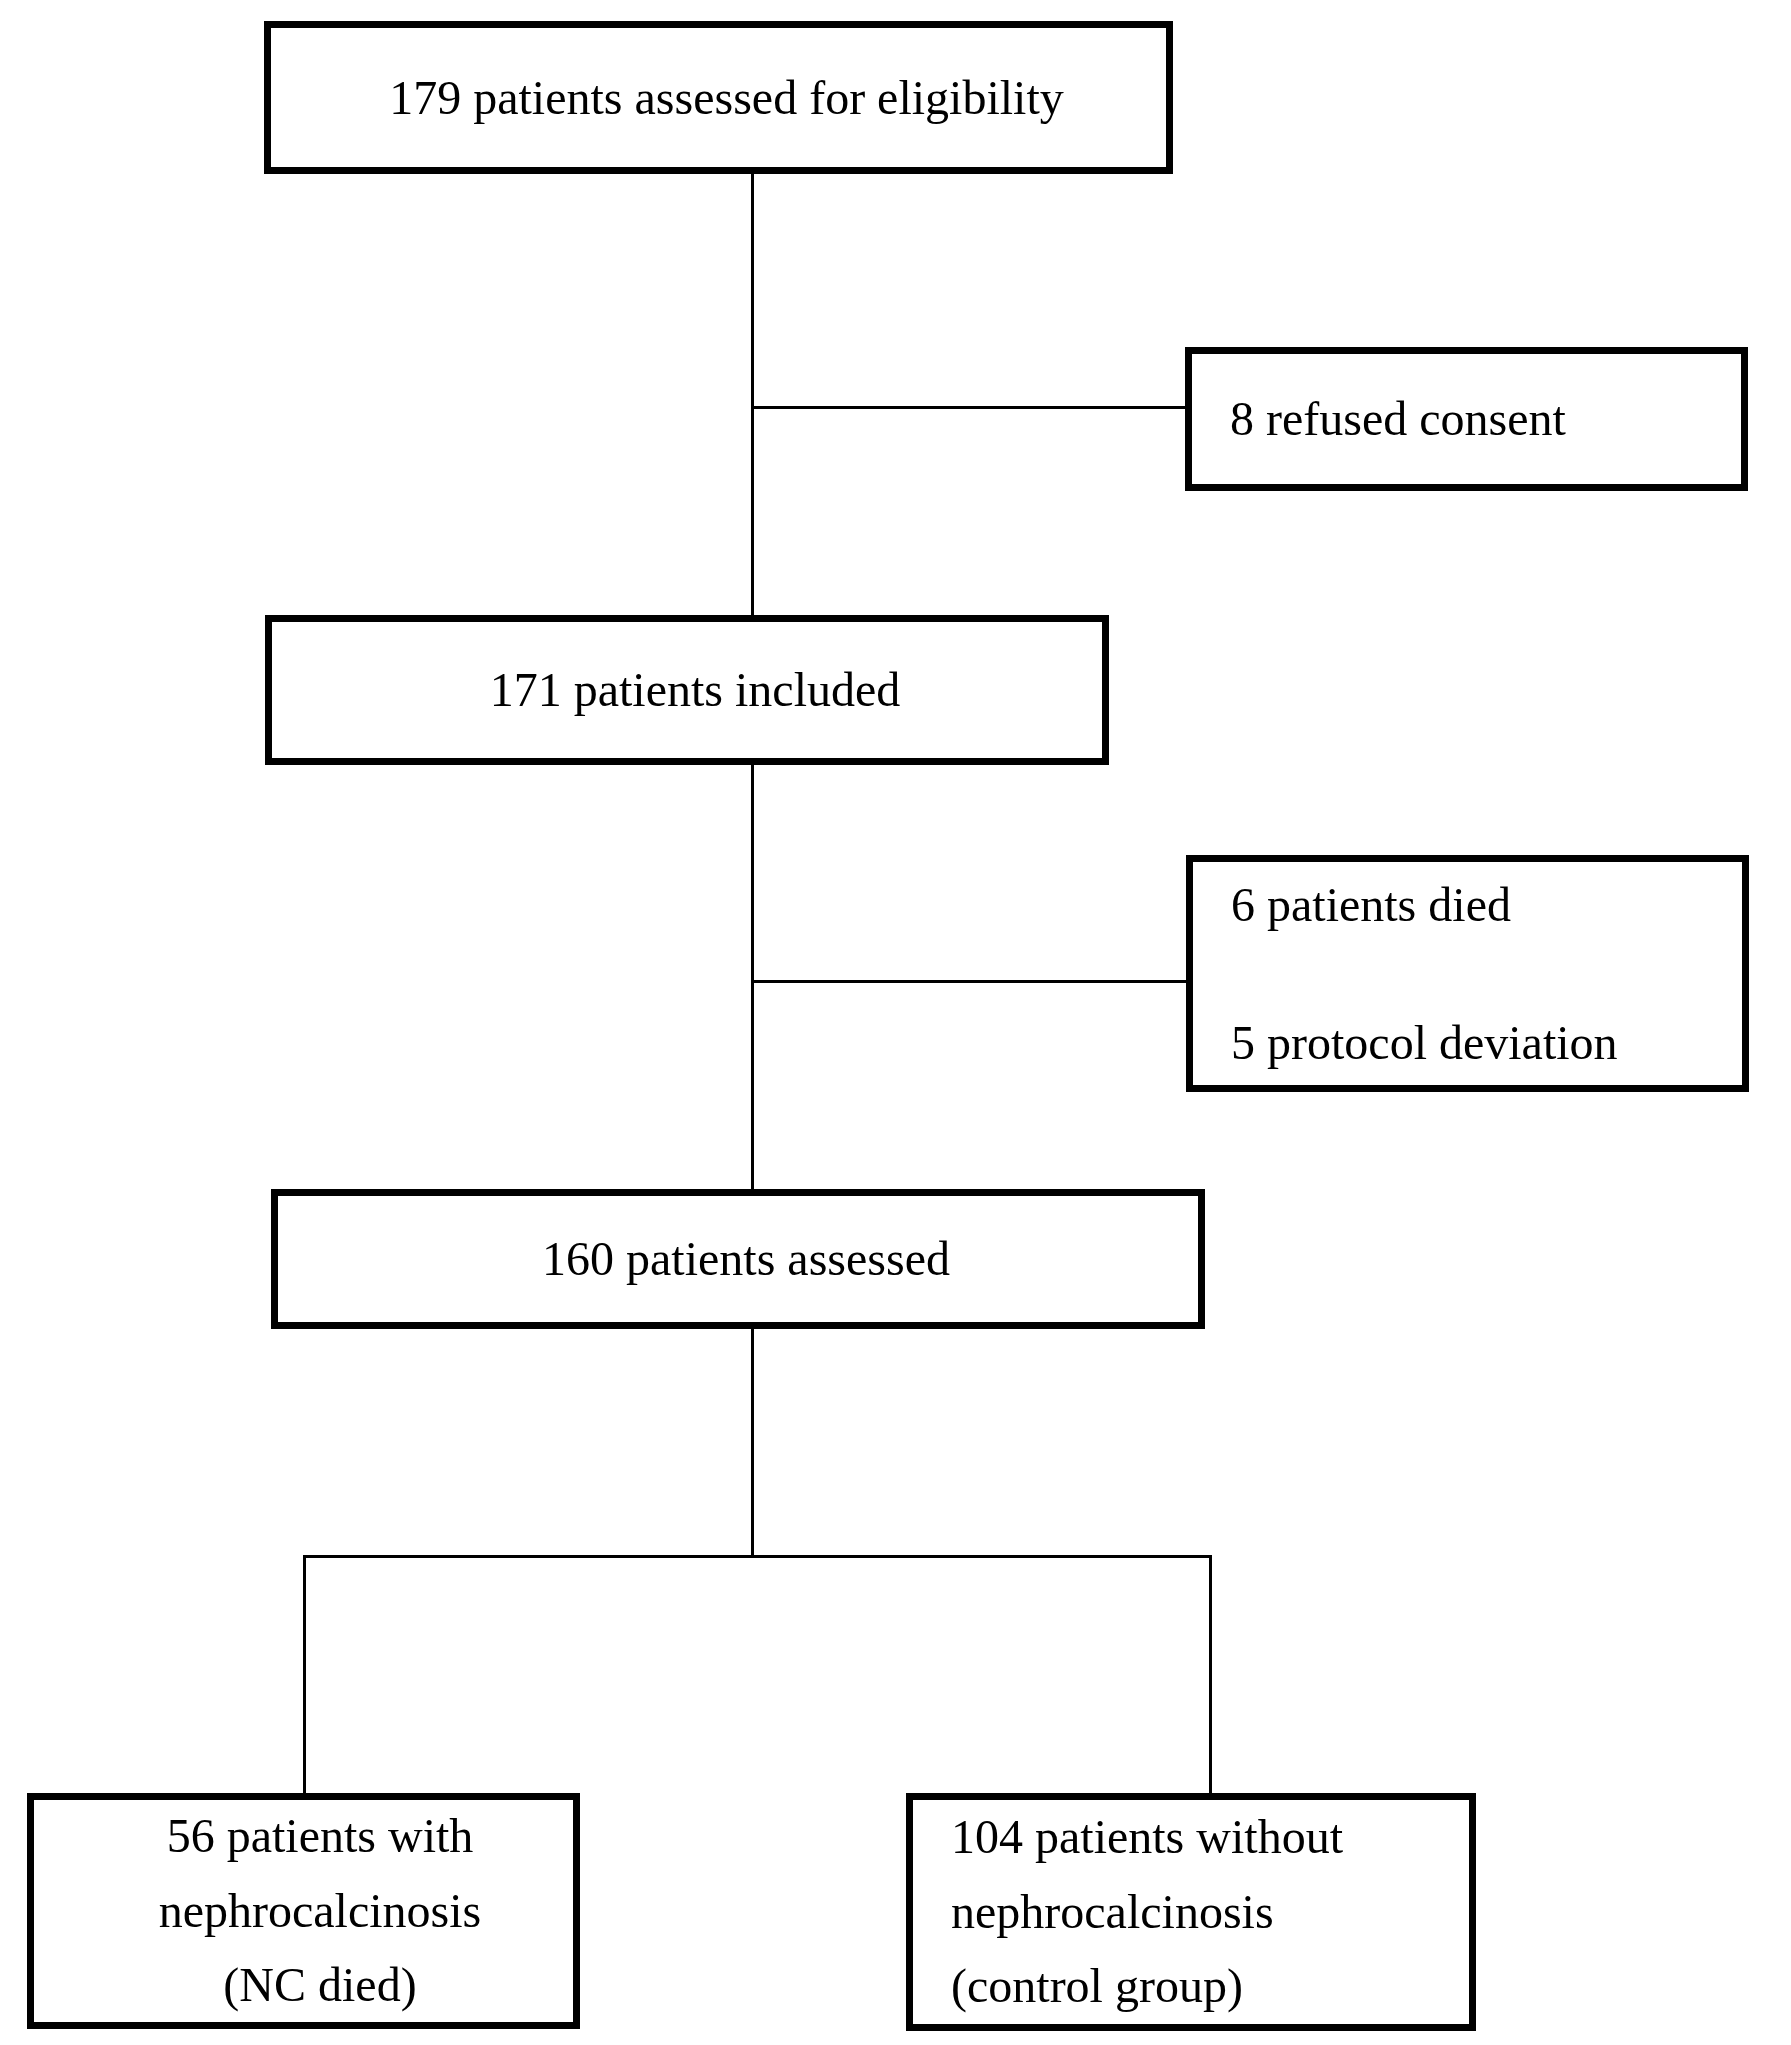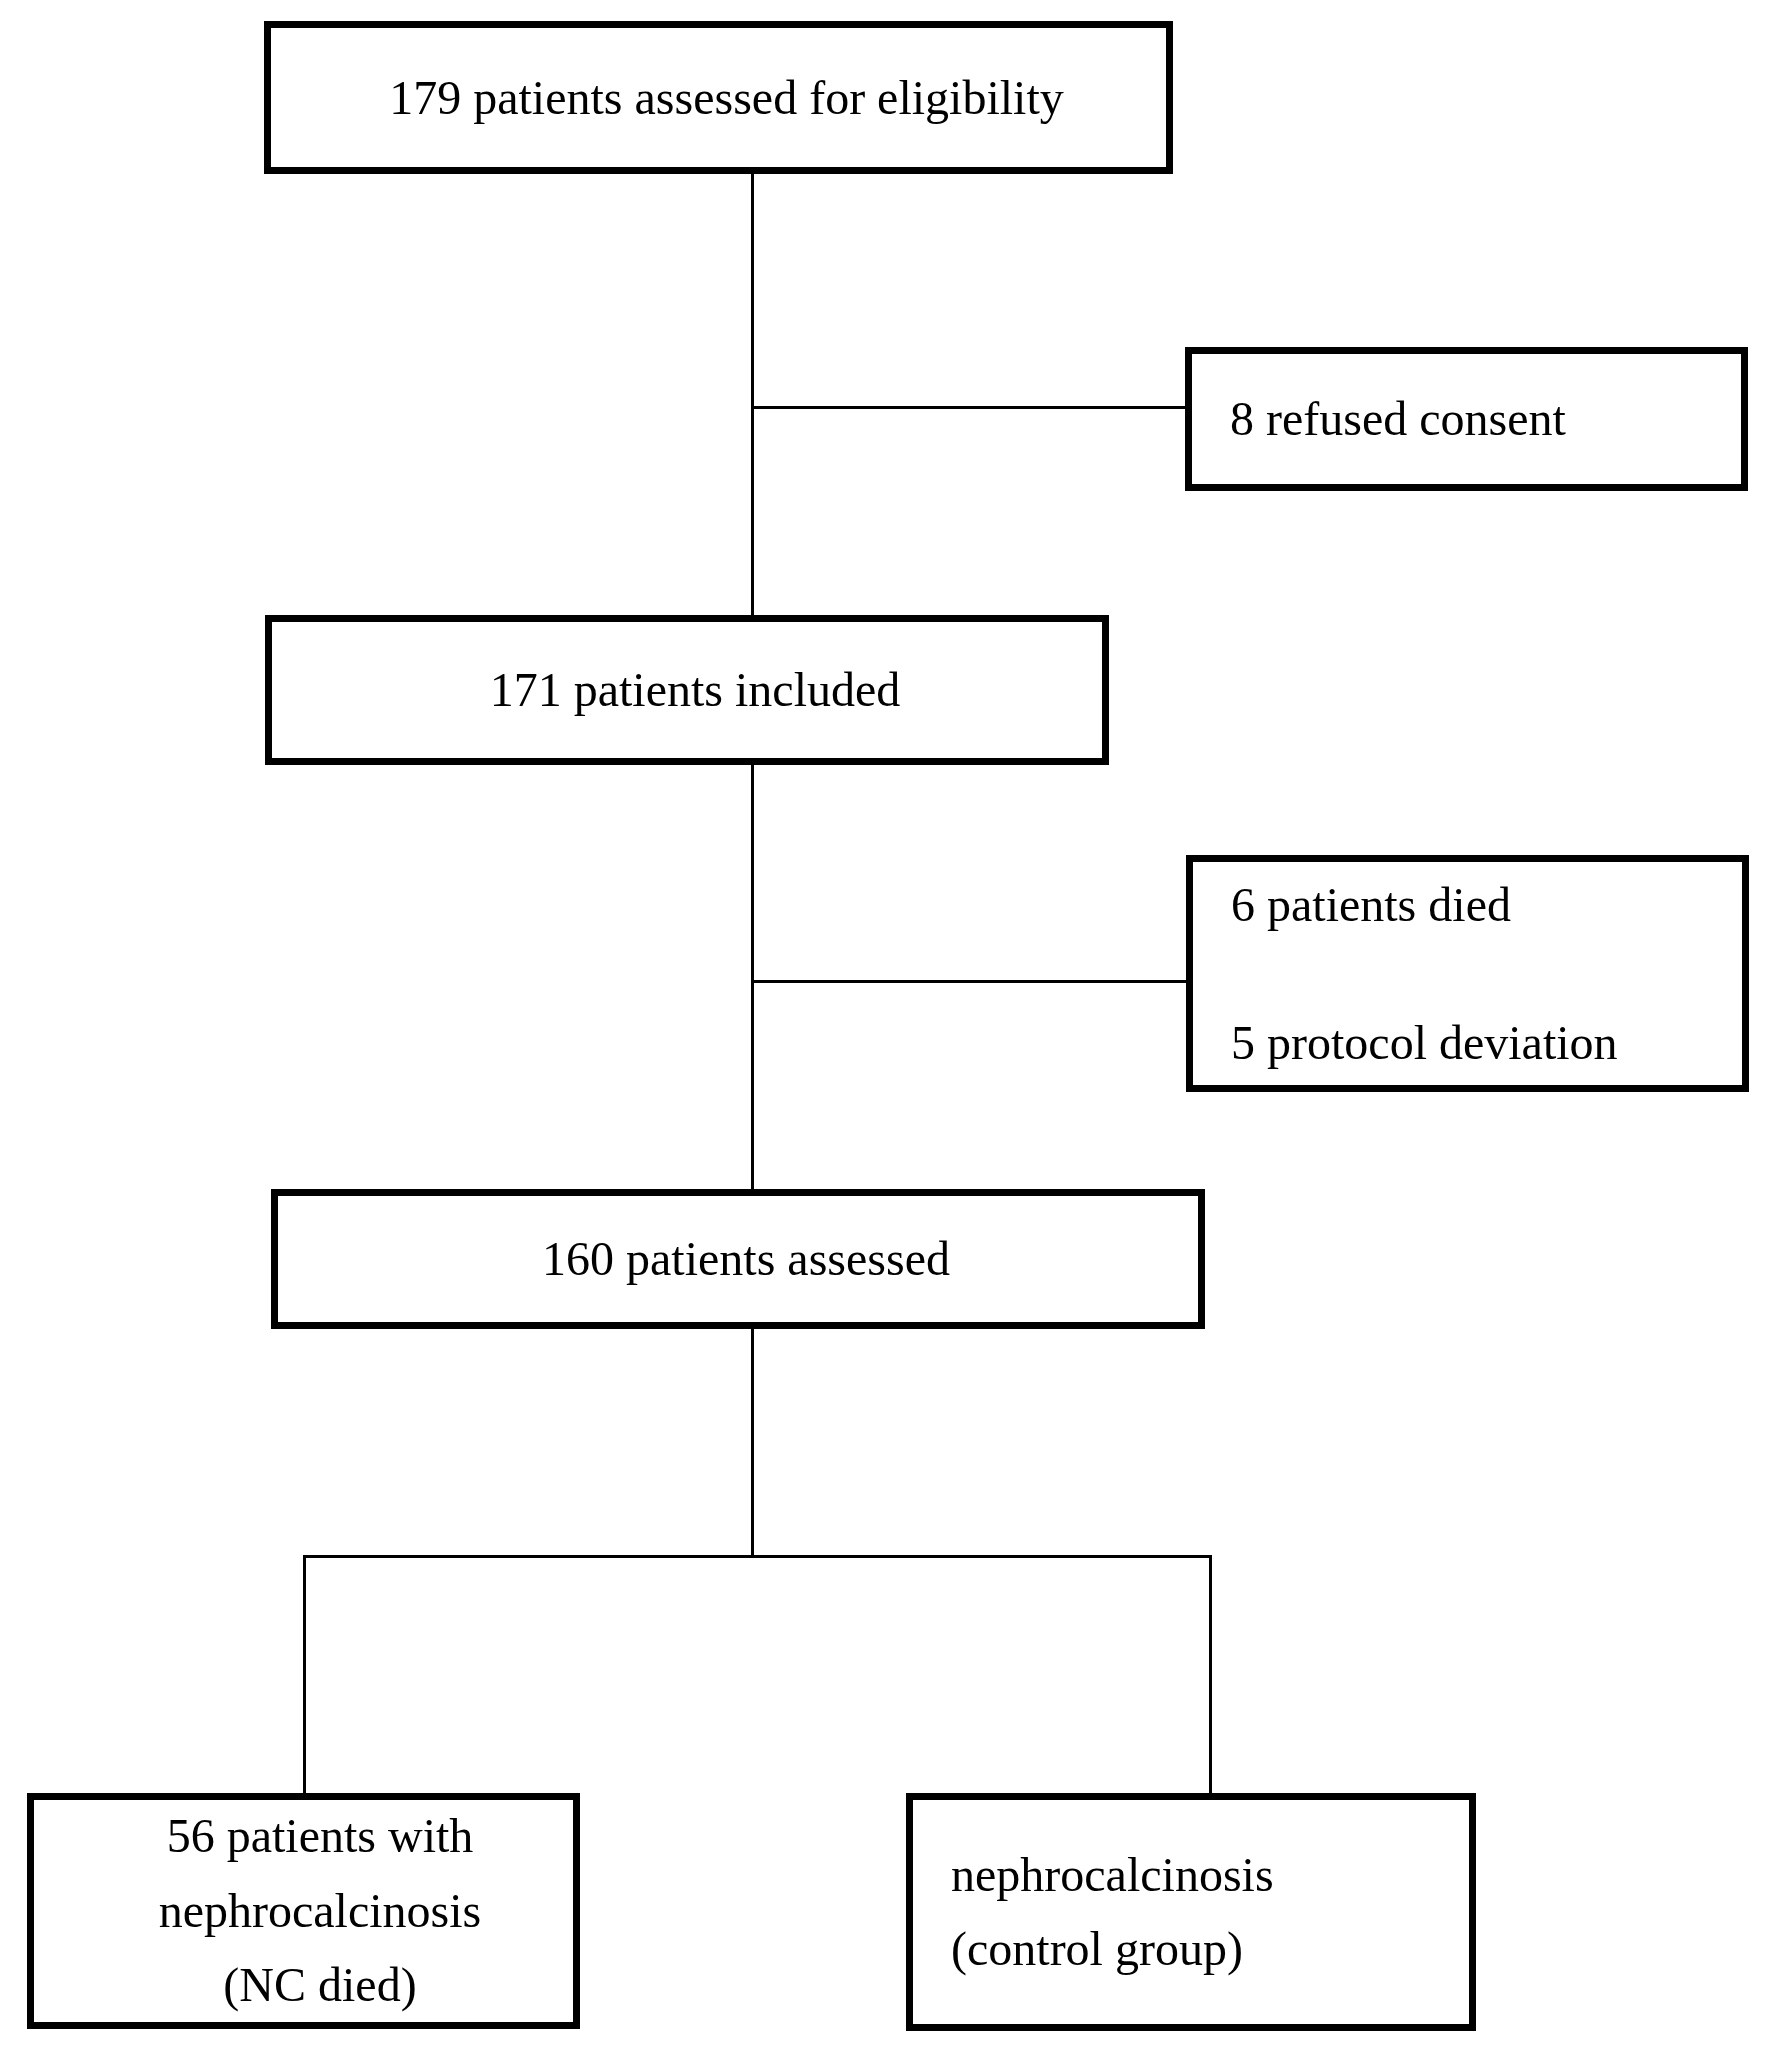--- a/index.html
+++ b/index.html
@@ -86,18 +86,19 @@
     <span>160 patients assessed</span>
   </div>
 
   <div class="box box-left multiline" style="left:26.5px; top:1793px; width:553px; height:236px;align-items:center;">
     <span>56 patients with</span>
     <span>nephrocalcinosis</span>
     <span>(NC died)</span>
   </div>
 
   <div class="box box-left multiline" style="left:906px; top:1793px; width:570px; height:238px;">
+    <span>104 patients without</span>
     <span>nephrocalcinosis</span>
     <span>(control group)</span>
   </div>
 
 </div>
 
 
 </body></html>

